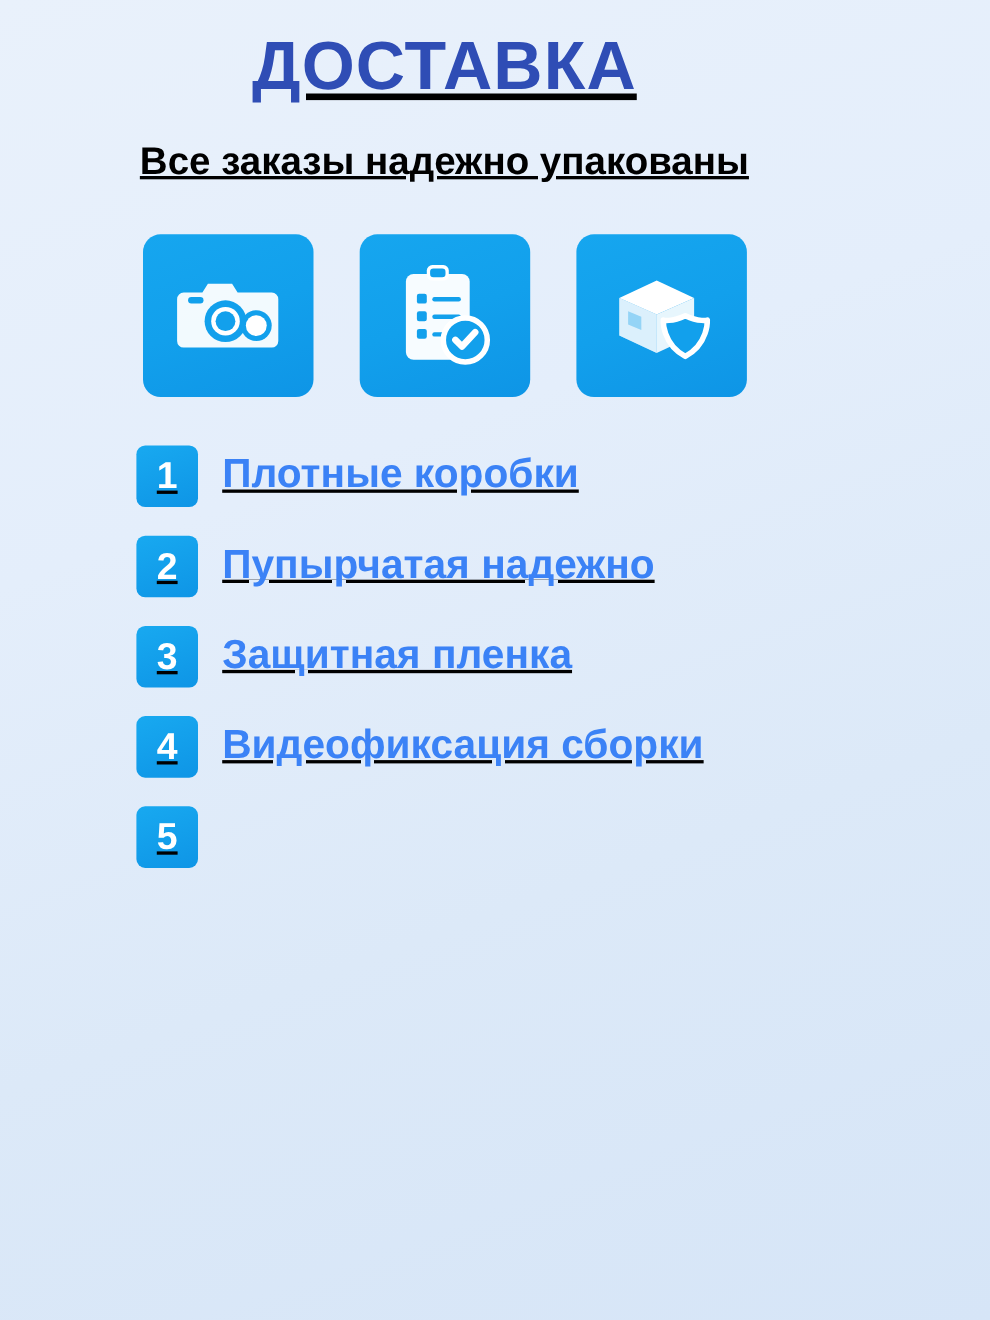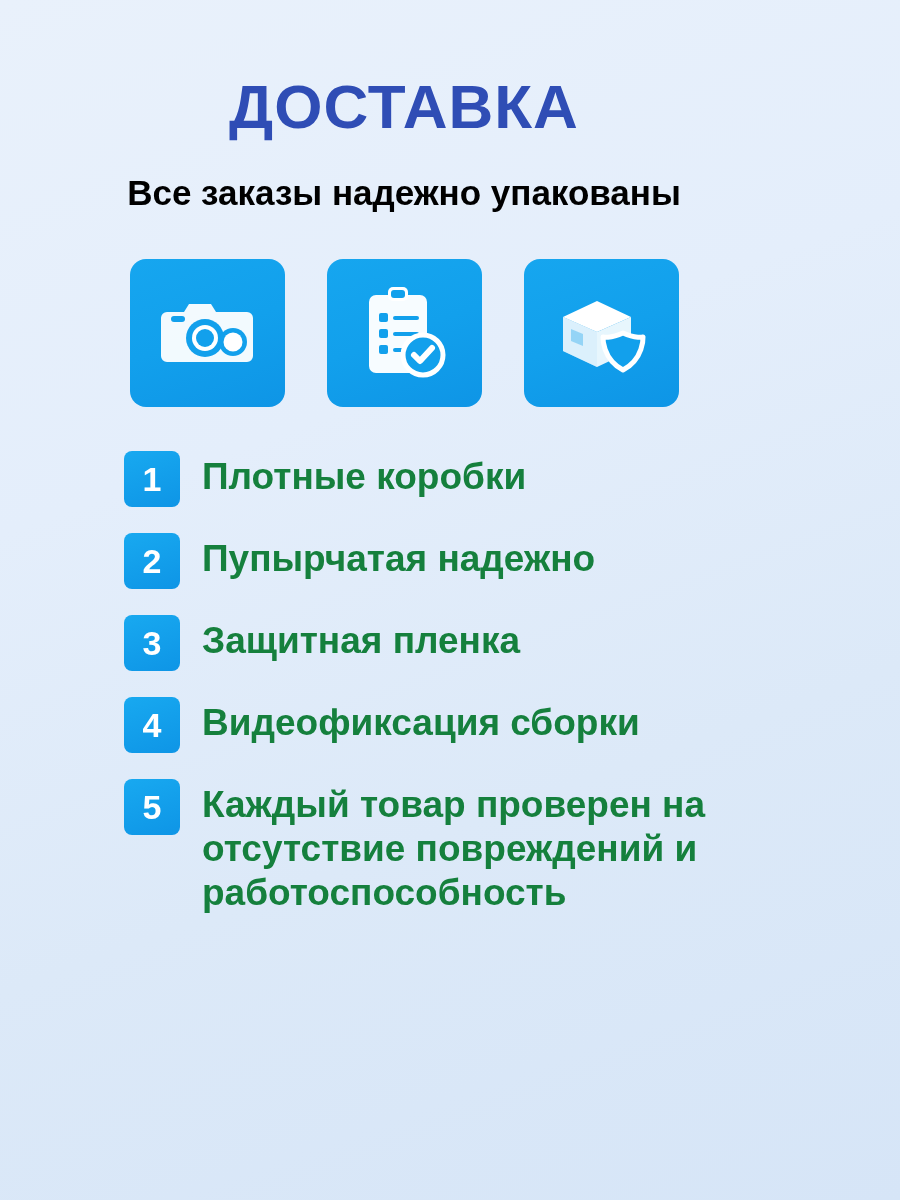--- a/index.html
+++ b/index.html
@@ -14,21 +14,22 @@
     overflow: hidden;
     position: relative;
   }
   .page {
     width: 808px;
     height: 1200px;
     box-sizing: border-box;
     display: flex;
     flex-direction: column;
     align-items: center;
-    padding-top: 74px;
+    padding-top: 28px;
+    text-decoration: underline;
   }
   .title {
     font-size: 62px;
     font-weight: bold;
     letter-spacing: 1px;
     color: #2f4db5;
     text-align: center;
     line-height: 1.05;
     margin: 0;
   }
@@ -83,21 +84,21 @@
     font-size: 34px;
     font-weight: bold;
     display: flex;
     align-items: center;
     justify-content: center;
     line-height: 1;
   }
   .item-text {
     font-size: 37px;
     font-weight: bold;
-    color: #15803d;
+    color: #3b82f6;
     line-height: 1.18;
     padding-top: 4px;
     max-width: 580px;
   }
   .item-text.wrap {
     max-width: 560px;
   }
 </style>
 </head>
 <body>
@@ -174,18 +175,17 @@
       <div class="item-text">Защитная пленка</div>
     </div>
 
     <div class="list-item">
       <div class="num-badge">4</div>
       <div class="item-text">Видеофиксация сборки</div>
     </div>
 
     <div class="list-item">
       <div class="num-badge">5</div>
-      <div class="item-text wrap">Каждый товар проверен на отсутствие повреждений и работоспособность</div>
     </div>
 
   </div>
 
 </div>
 
 </body></html>

